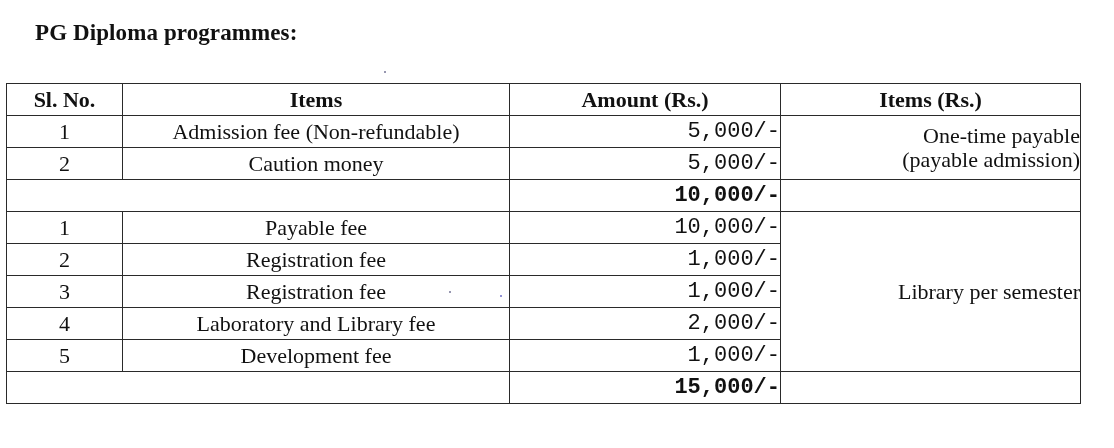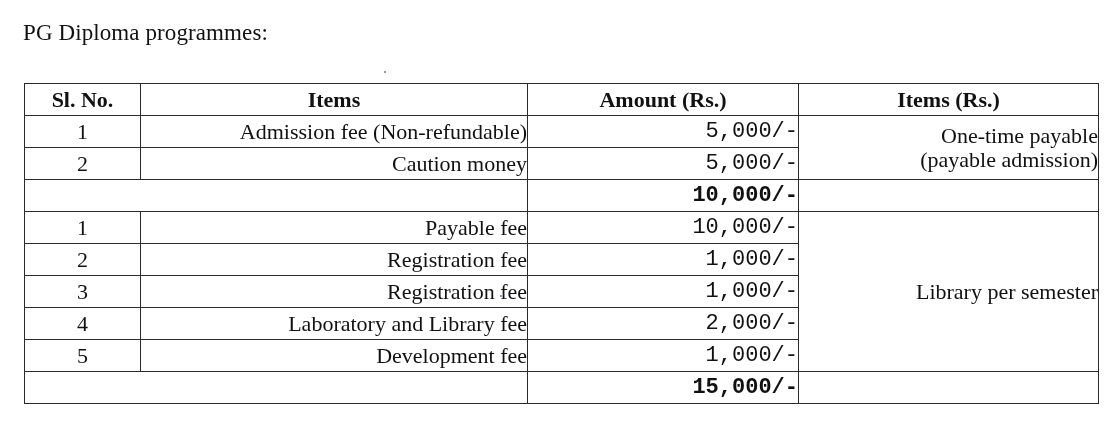--- a/index.html
+++ b/index.html
@@ -10,30 +10,30 @@
     body {
       width: 1114px;
       height: 448px;
       position: relative;
       overflow: hidden;
       font-family: "Liberation Serif", "DejaVu Serif", serif;
       color: #111111;
     }
     .heading {
       position: absolute;
-      left: 23px;
+      left: 35px;
       top: 20px;
       font-size: 23px;
-      font-weight: normal;
+      font-weight: bold;
       letter-spacing: 0.1px;
       text-align: center;
     }
     table.fees {
       position: absolute;
-      left: 24px;
+      left: 6px;
       top: 83px;
       border-collapse: collapse;
       table-layout: fixed;
       width: 1074px;
     }
     table.fees td, table.fees th {
       border: 1.5px solid #2a2a2a;
       height: 31px;
       padding: 0;
       font-size: 22px;
@@ -42,21 +42,21 @@
     }
     table.fees th {
       font-weight: bold;
       text-align: center;
     }
     col.c1 { width: 116px; }
     col.c2 { width: 387px; }
     col.c3 { width: 271px; }
     col.c4 { width: 300px; }
     td.sl { text-align: center; }
-    td.item { text-align: right; padding-left: 12px; }
+    td.item { text-align: center; padding-left: 12px; }
     td.amt { text-align: right; padding-right: 9px; font-family: Liberation Mono, monospace; }
     td.amt.bold { font-weight: bold; }
     td.note {
       text-align: right;
       vertical-align: top;
       padding-top: 2px;
       line-height: 33px;
     }
     .speck {
       position: absolute;

